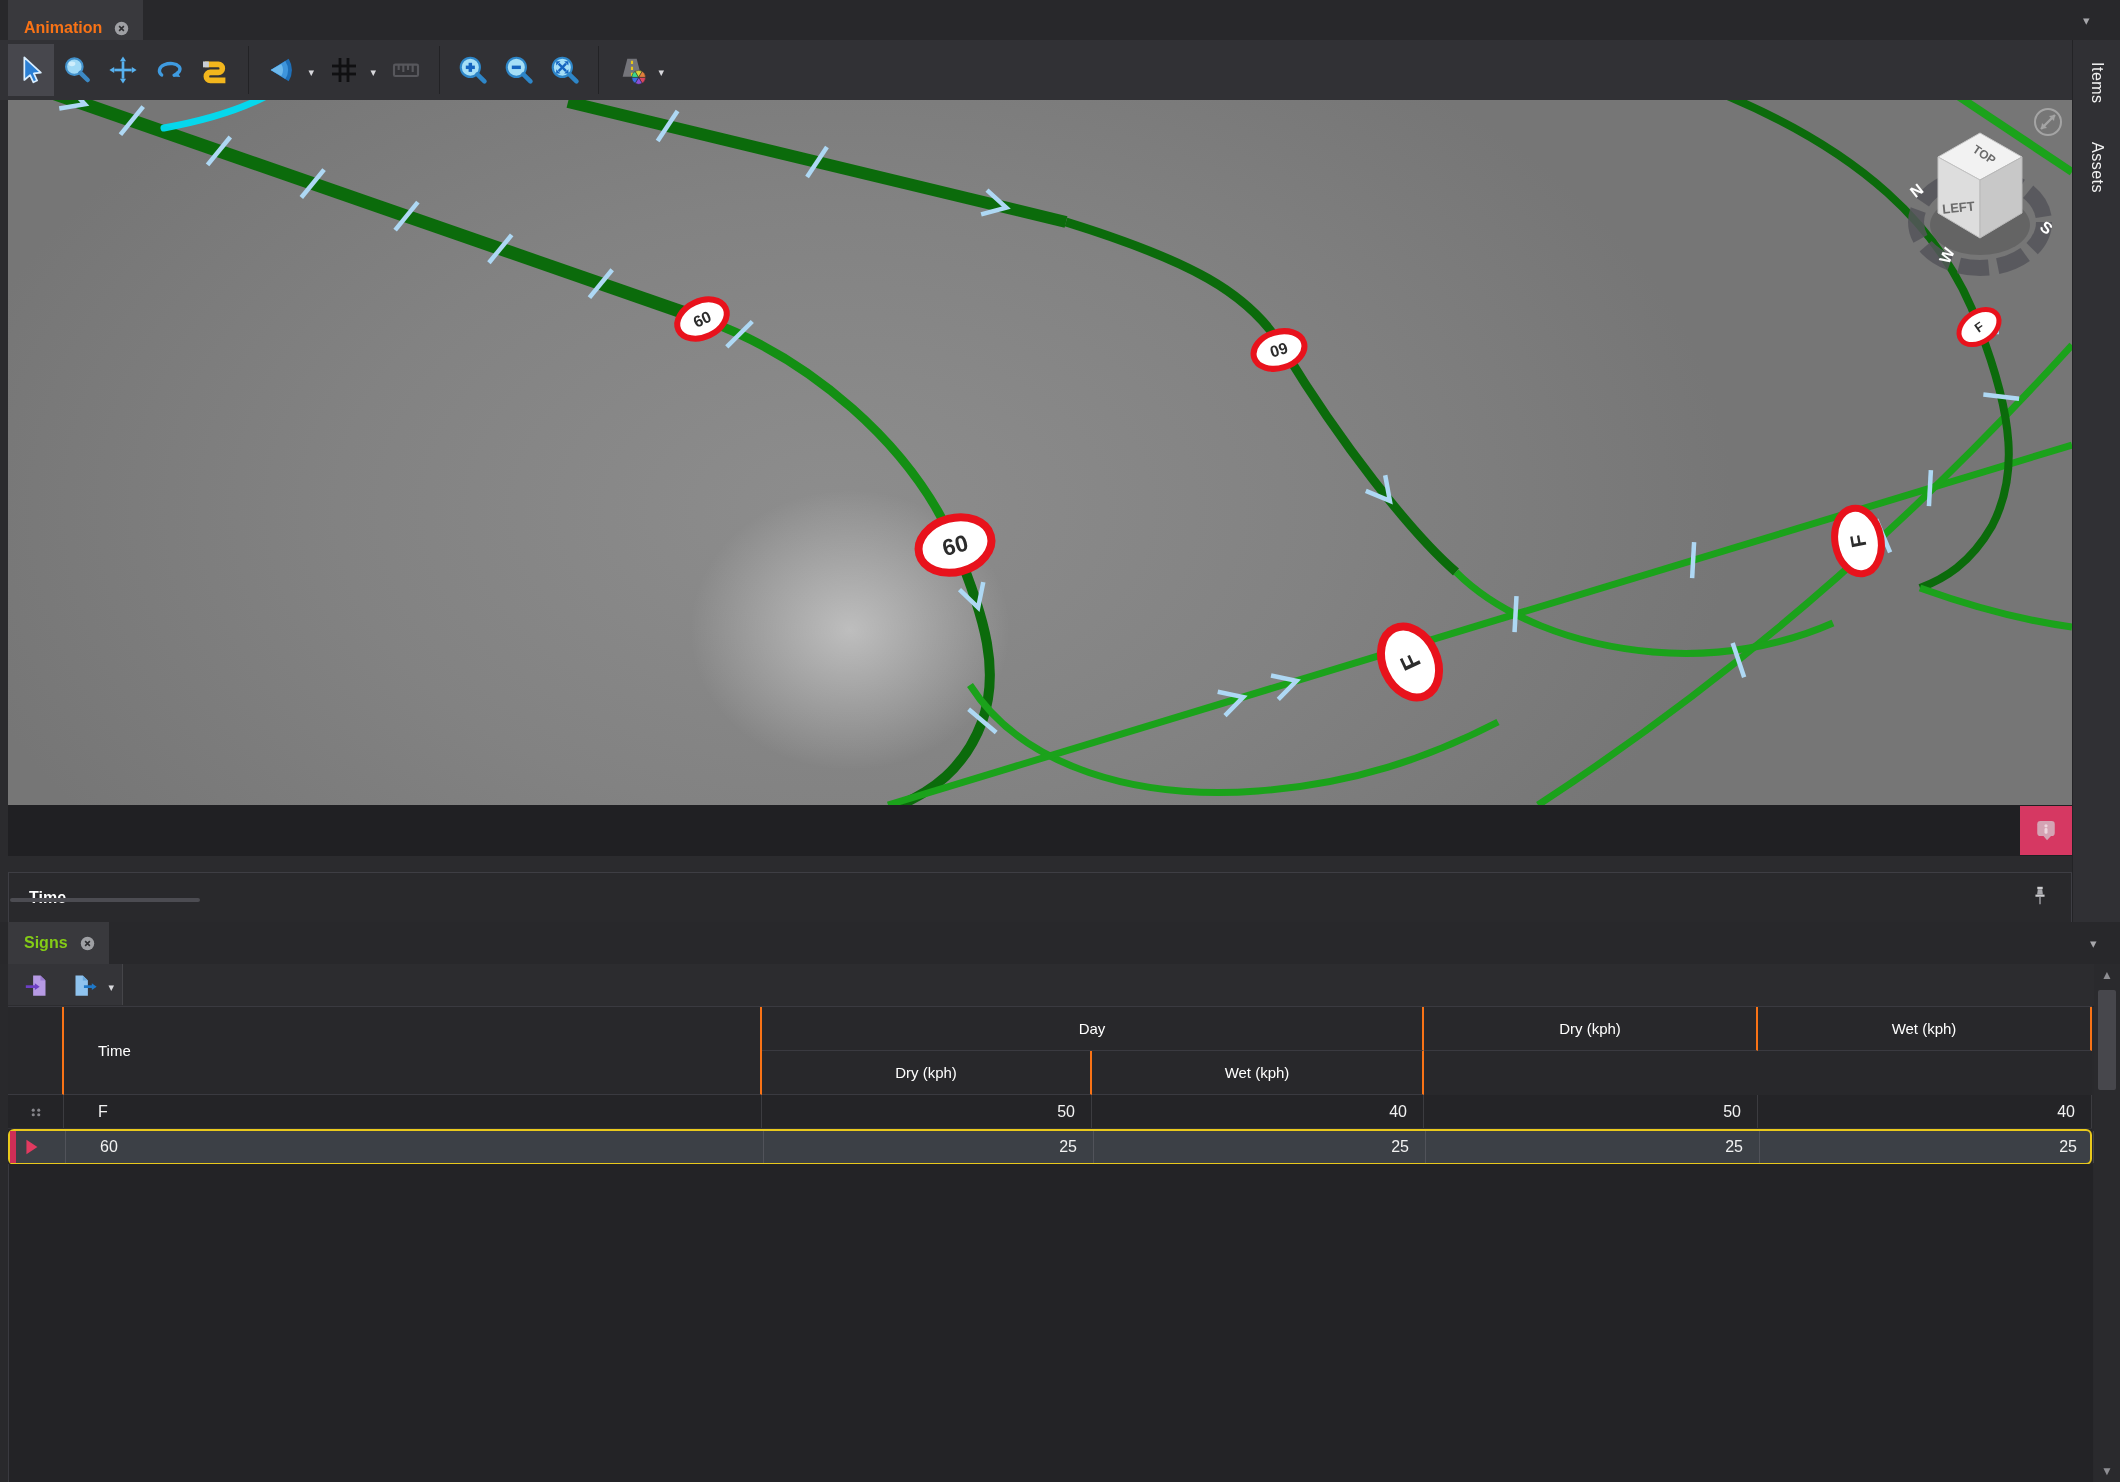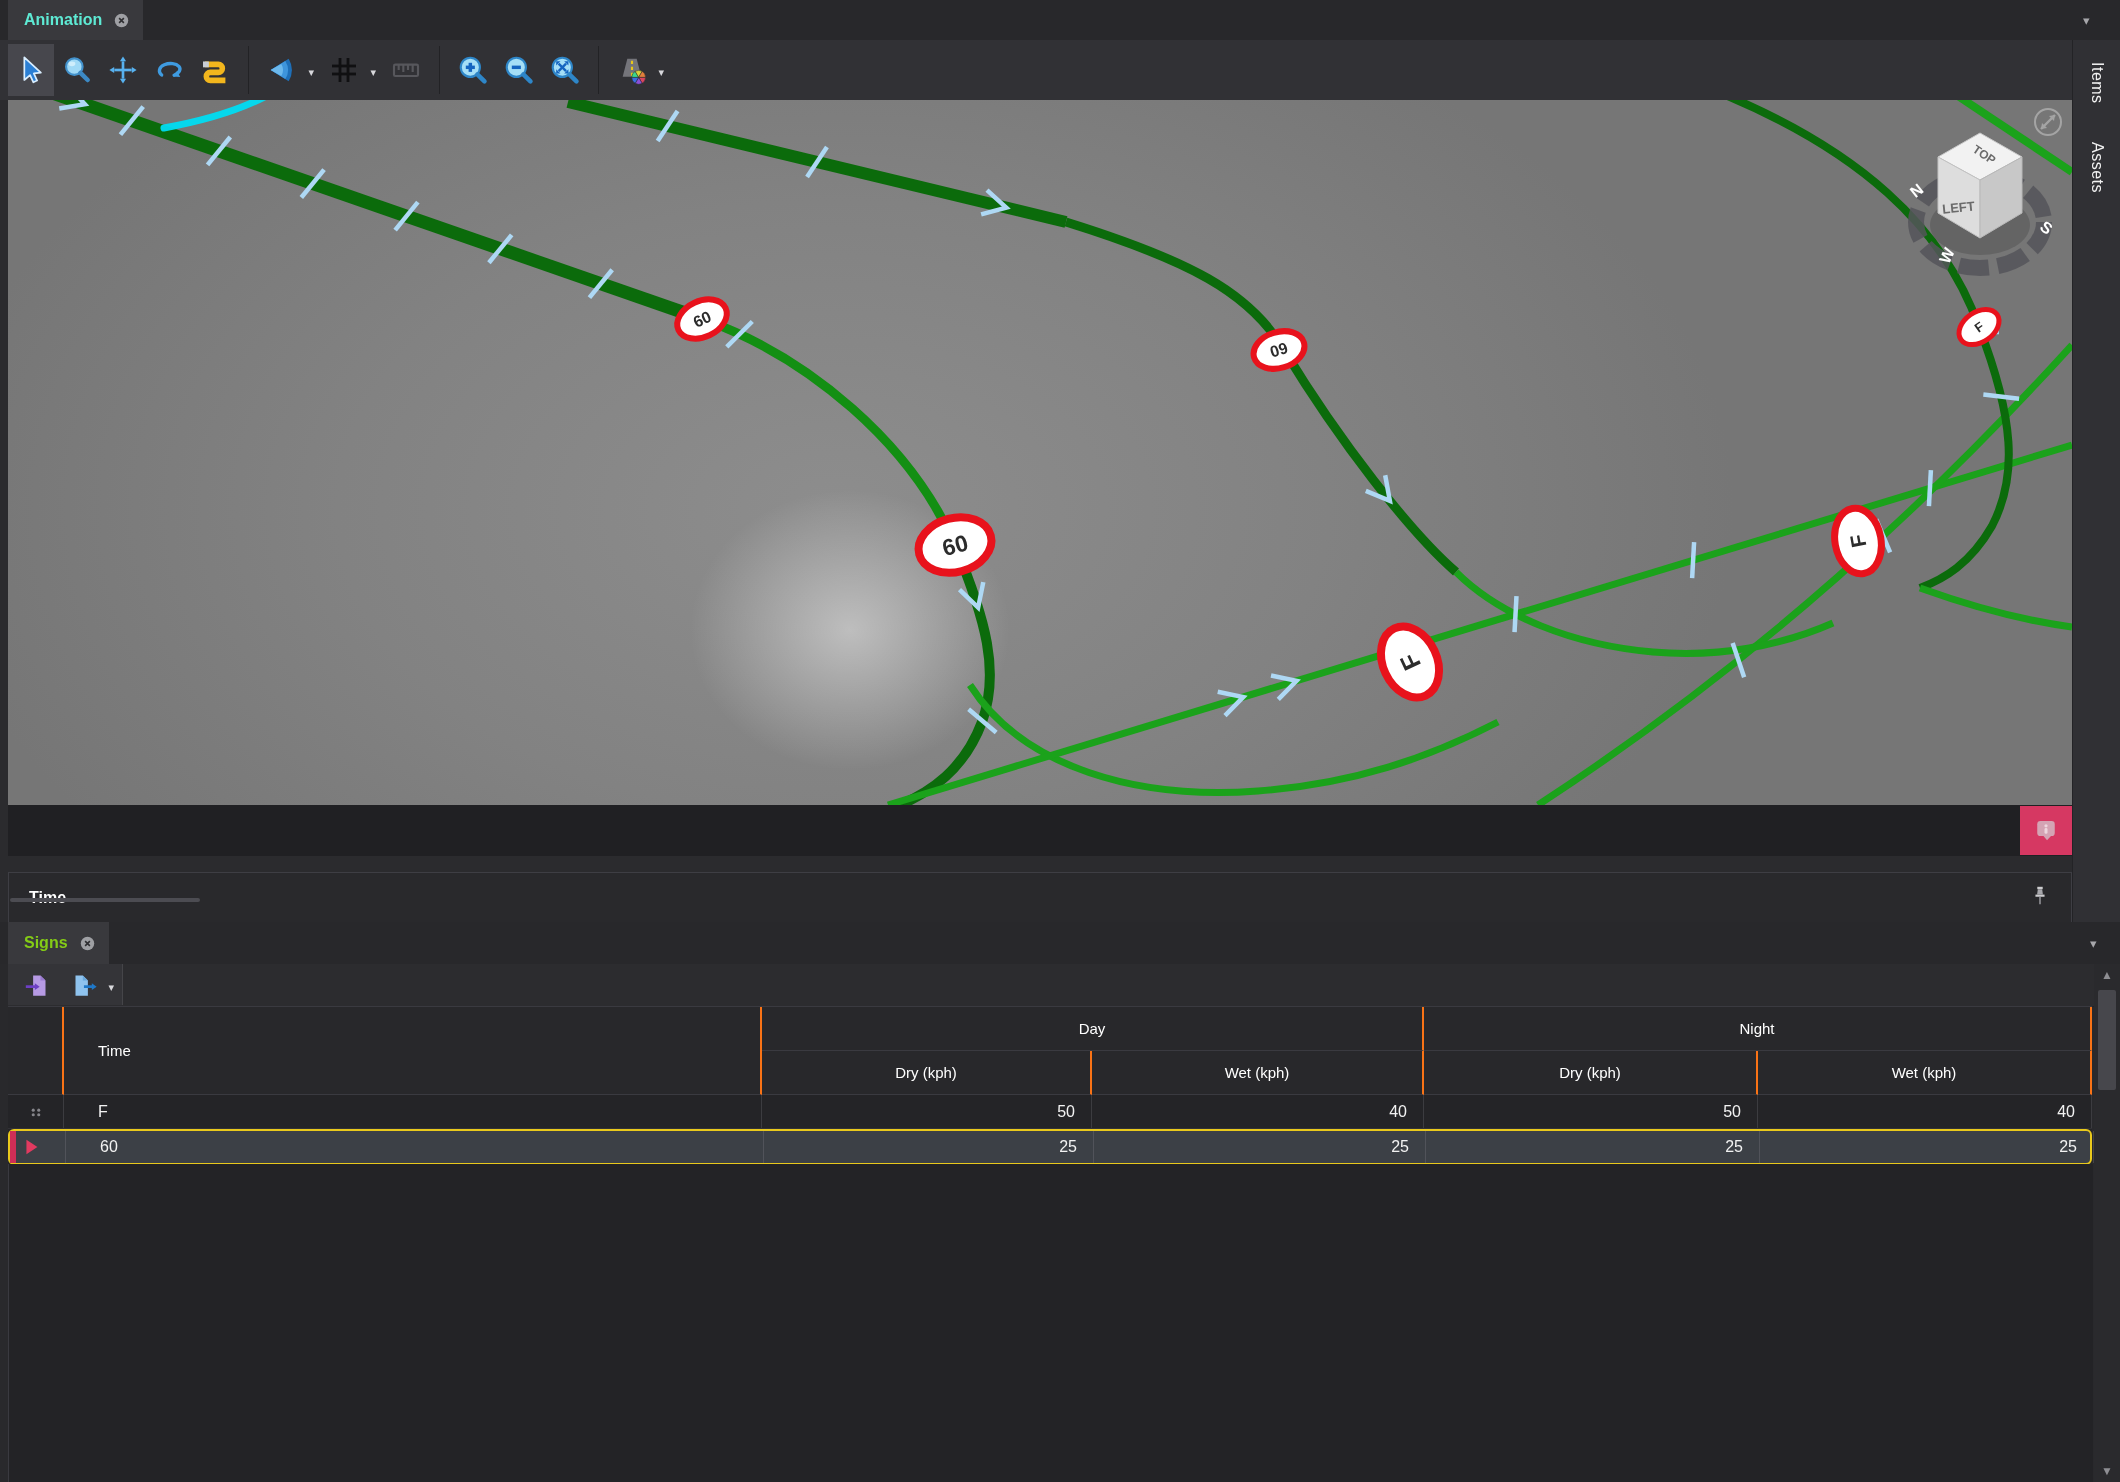--- a/index.html
+++ b/index.html
@@ -2,22 +2,22 @@
 <html><head>
 <meta charset="utf-8">
 <style>
   html,body{margin:0;padding:0;background:#222;}
   .app{position:relative;width:2120px;height:1482px;background:#2b2b2e;overflow:hidden;
        font-family:"Liberation Sans",sans-serif;color:#ececec;-webkit-font-smoothing:antialiased;}
   .abs{position:absolute;}
 
   
   .tabbar{left:0;top:0;width:2120px;height:40px;background:#28282b;}
-  .doc-tab{position:absolute;left:8px;top:0;height:40px;padding:0 12px 0 16px;display:flex;align-items:center;gap:10px;
-           background:#39393d;font-weight:700;font-size:16px;color:#5eead4;}
+  .doc-tab{position:absolute;left:8px;top:0;height:40px;padding:8px 12px 0 16px;display:flex;align-items:center;gap:10px;
+           background:#39393d;font-weight:700;font-size:16px;color:#f97316;}
   .panel-tab{position:absolute;left:8px;top:0;height:42px;padding:0 12px 0 16px;display:flex;align-items:center;gap:10px;
            background:#39393d;font-weight:700;font-size:16px;color:#84cc16;}
   .close-ic{width:19px;height:19px;display:inline-block;}
   .chev{position:absolute;color:#a7a7ab;font-size:13px;line-height:1;}
 
   
   .toolbar{left:0;top:40px;width:2120px;height:60px;background:#313135;display:flex;align-items:center;padding-left:8px;box-sizing:border-box;}
   .tbtn{width:46px;height:52px;display:flex;align-items:center;justify-content:center;position:relative;flex:0 0 auto;}
   .tbtn svg{width:32px;height:32px;}
   .tbtn.sel{background:#47474d;}
@@ -372,21 +372,20 @@
           </svg>
           <span class="caret">▾</span>
         </div>
     </div>
 
     <div class="tablewrap">
       <div class="thead">
         <div class="hc" style="grid-row:1/3"></div>
         <div class="hc name-h" style="grid-row:1/3">Time</div>
         <div class="hc" style="grid-column:3/5">Day</div>
-        <div class="hc" style="grid-column:5/7">Night</div>
         <div class="hc">Dry (kph)</div>
         <div class="hc">Wet (kph)</div>
         <div class="hc">Dry (kph)</div>
         <div class="hc">Wet (kph)</div>
       </div>
       <div class="tbody" id="signs-tbody">
           <div class="trow">
             <div class="cell handle">
               <svg viewBox="0 0 24 24">
                 <g fill="#85858a">

